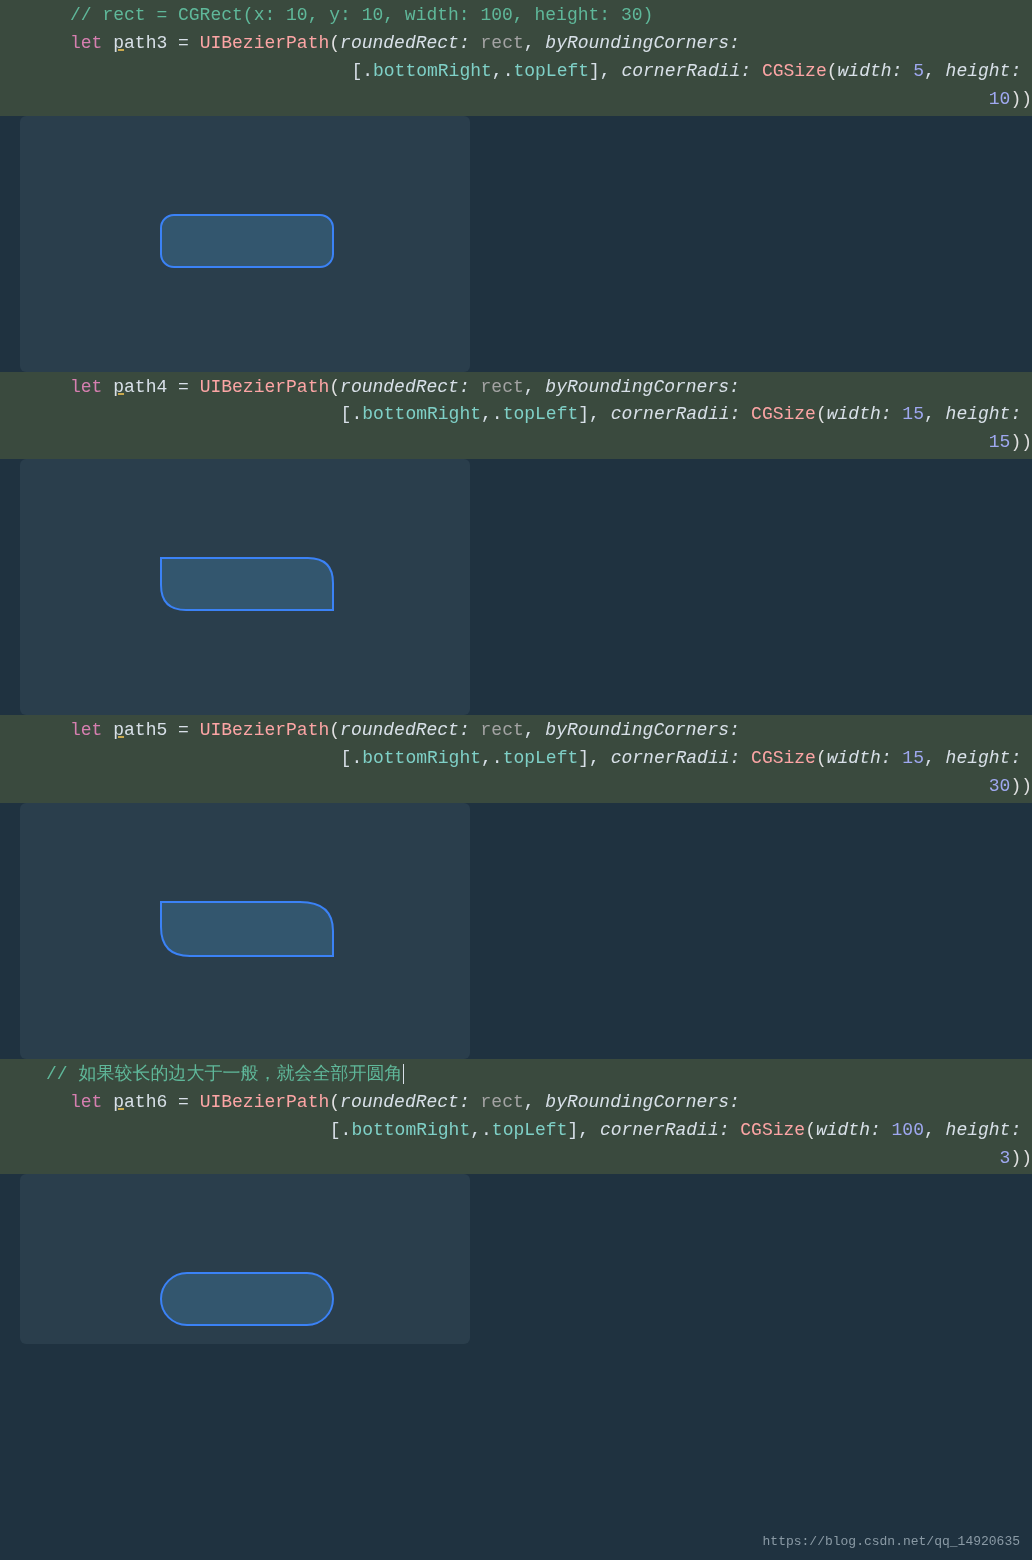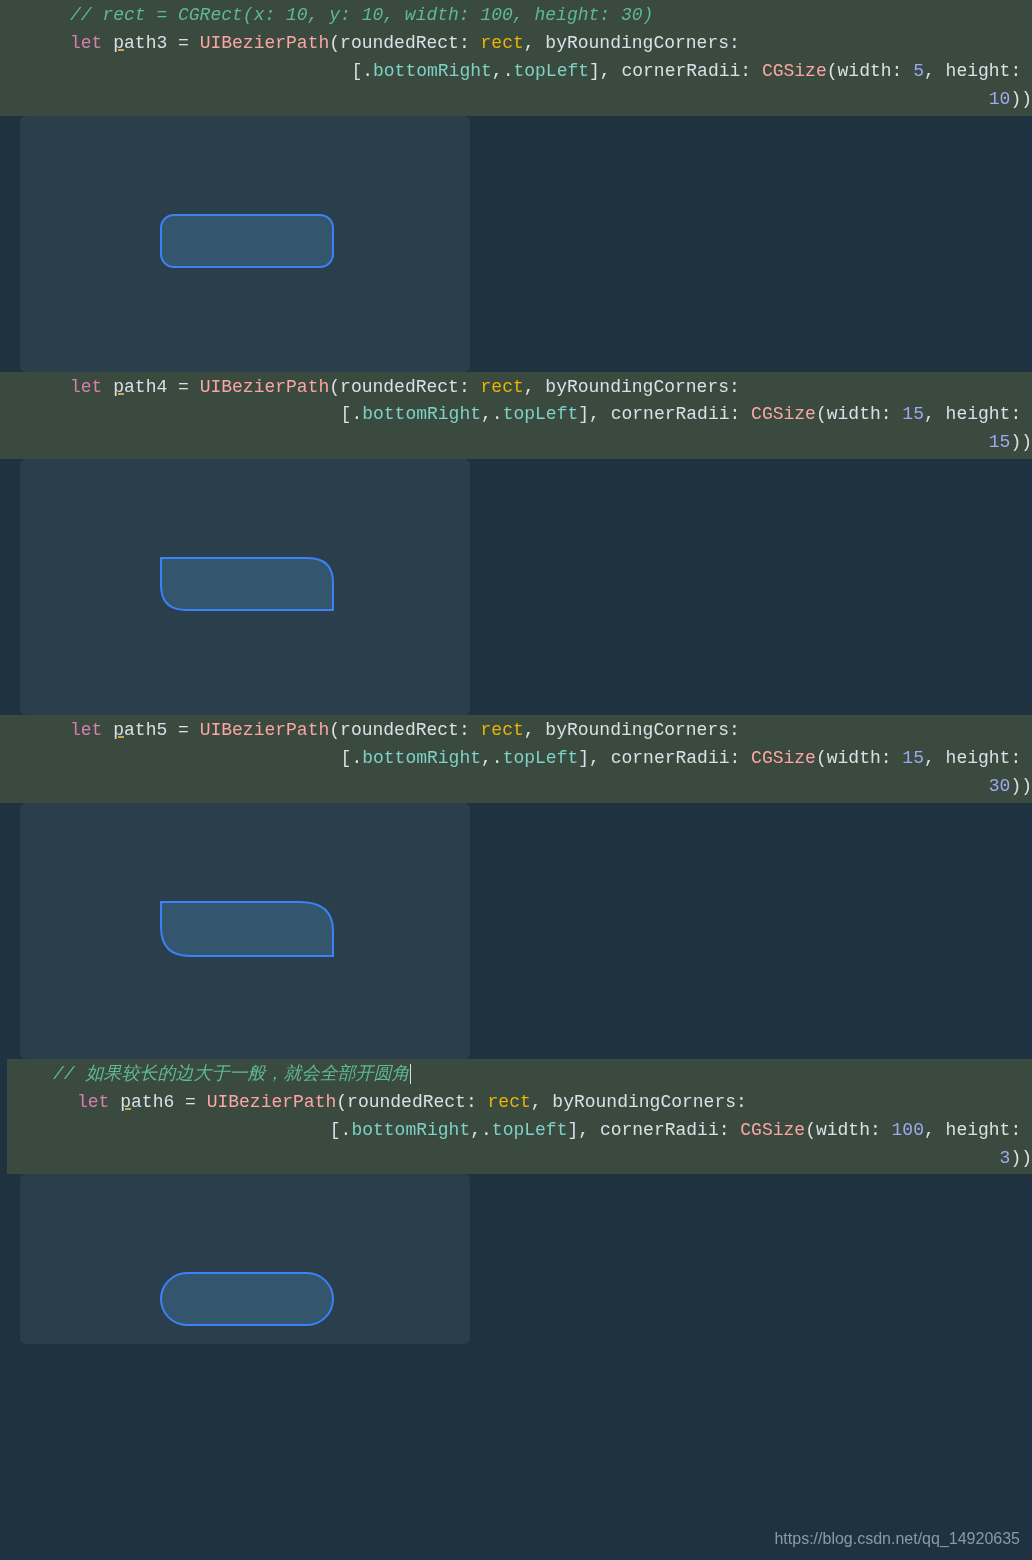--- a/index.html
+++ b/index.html
@@ -32,38 +32,38 @@
     }
     .shape-container {
       position: absolute;
       left: 140px;
       top: 98px;
     }
     .watermark {
       position: fixed;
       bottom: 8px;
       right: 12px;
-      font-size: 16px;
+      font-size: 13px;
       color: #8A9AA5;
-      font-family: Liberation Sans, sans-serif;
+      font-family: Liberation Mono, monospace;
     }
     .cursor {
       border-right: 1.5px solid #D8E0E8;
       padding-right: 1px;
     }
     
-    .tk-comment { color: #5FB89A; font-style: italic; }
+    .tk-comment { color: #5FB89A; }
     .tk-keyword { color: #D67FB0; font-family: Liberation Mono, monospace; }
     .tk-default { color: #D8E0E8; }
     .tk-type { color: #fca5a5; }
     .tk-paren { color: #E0E0E0; }
-    .tk-param { color: #D8E0E8; }
+    .tk-param { color: #D8E0E8; font-style: italic; }
     .tk-enum { color: #7FD0C7; }
     .tk-number { color: #9FA8F0; }
-    .tk-identifier { color: #eab308; font-family: Liberation Mono, monospace; }
+    .tk-identifier { color: #a3a3a3; font-family: Liberation Mono, monospace; }
     .underline-p { text-decoration: underline; text-decoration-color: #C8A84E; text-decoration-thickness: 2px; }
   </style>
 </head>
 <body>
 
 <div class="code-block"><span class="tk-comment">// rect = CGRect(x: 10, y: 10, width: 100, height: 30)</span>
 <span class="tk-keyword">let </span><span class="tk-default underline-p">p</span><span class="tk-default">ath3</span><span class="tk-default"> = </span><span class="tk-type">UIBezierPath</span><span class="tk-paren">(</span><span class="tk-param">roundedRect: </span><span class="tk-identifier">rect</span><span class="tk-default">, </span><span class="tk-param">byRoundingCorners: </span><span class="code-line-indent"><span class="tk-default">[.</span><span class="tk-enum">bottomRight</span><span class="tk-default">,.</span><span class="tk-enum">topLeft</span><span class="tk-default">], </span><span class="tk-param">cornerRadii: </span><span class="tk-type">CGSize</span><span class="tk-paren">(</span><span class="tk-param">width: </span><span class="tk-number">5</span><span class="tk-default">, </span><span class="tk-param">height: </span></span><span class="code-line-indent"><span class="tk-number">10</span><span class="tk-paren">))</span></span></div>
 
 <div class="preview-panel">
   <div class="shape-container">
@@ -86,21 +86,21 @@
 <div class="code-block"><span class="tk-keyword">let </span><span class="tk-default underline-p">p</span><span class="tk-default">ath5</span><span class="tk-default"> = </span><span class="tk-type">UIBezierPath</span><span class="tk-paren">(</span><span class="tk-param">roundedRect: </span><span class="tk-identifier">rect</span><span class="tk-default">, </span><span class="tk-param">byRoundingCorners: </span><span class="code-line-indent"><span class="tk-default">[.</span><span class="tk-enum">bottomRight</span><span class="tk-default">,.</span><span class="tk-enum">topLeft</span><span class="tk-default">], </span><span class="tk-param">cornerRadii: </span><span class="tk-type">CGSize</span><span class="tk-paren">(</span><span class="tk-param">width: </span><span class="tk-number">15</span><span class="tk-default">, </span><span class="tk-param">height: </span></span><span class="code-line-indent"><span class="tk-number">30</span><span class="tk-paren">))</span></span></div>
 
 <div class="preview-panel">
   <div class="shape-container">
     <svg width="180" height="58" viewBox="0 0 180 58">
       <path d="M 26,1 L 140,1 Q 173,1 173,30 L 173,55 L 30,55 Q 1,55 1,26 L 1,1 Z" fill="#33566E" stroke="#3B82F6" stroke-width="2"></path>
     </svg>
   </div>
 </div>
 
-<div class="code-block" style="padding-left:46px;margin-left:7px;"><span class="tk-comment">// 如果较长的边大于一般，就会全部开圆角</span><span class="cursor"></span>
+<div class="code-block" style="padding-left:46px;"><span class="tk-comment">// 如果较长的边大于一般，就会全部开圆角</span><span class="cursor"></span>
 <span style="padding-left:24px;display:inline-block;"></span><span class="tk-keyword">let </span><span class="tk-default underline-p">p</span><span class="tk-default">ath6</span><span class="tk-default"> = </span><span class="tk-type">UIBezierPath</span><span class="tk-paren">(</span><span class="tk-param">roundedRect: </span><span class="tk-identifier">rect</span><span class="tk-default">, </span><span class="tk-param">byRoundingCorners: </span><span class="code-line-indent" style="padding-left:68px;"><span class="tk-default">[.</span><span class="tk-enum">bottomRight</span><span class="tk-default">,.</span><span class="tk-enum">topLeft</span><span class="tk-default">], </span><span class="tk-param">cornerRadii: </span><span class="tk-type">CGSize</span><span class="tk-paren">(</span><span class="tk-param">width: </span><span class="tk-number">100</span><span class="tk-default">, </span><span class="tk-param">height: </span></span><span class="code-line-indent" style="padding-left:68px;"><span class="tk-number">3</span><span class="tk-paren">))</span></span></div>
 
 <div class="preview-panel" style="height:170px;">
   <div class="shape-container">
     <svg width="180" height="56" viewBox="0 0 180 56">
       <rect x="1" y="1" width="172" height="52" rx="26" ry="26" fill="#33566E" stroke="#3B82F6" stroke-width="2"></rect>
     </svg>
   </div>
 </div>
 

